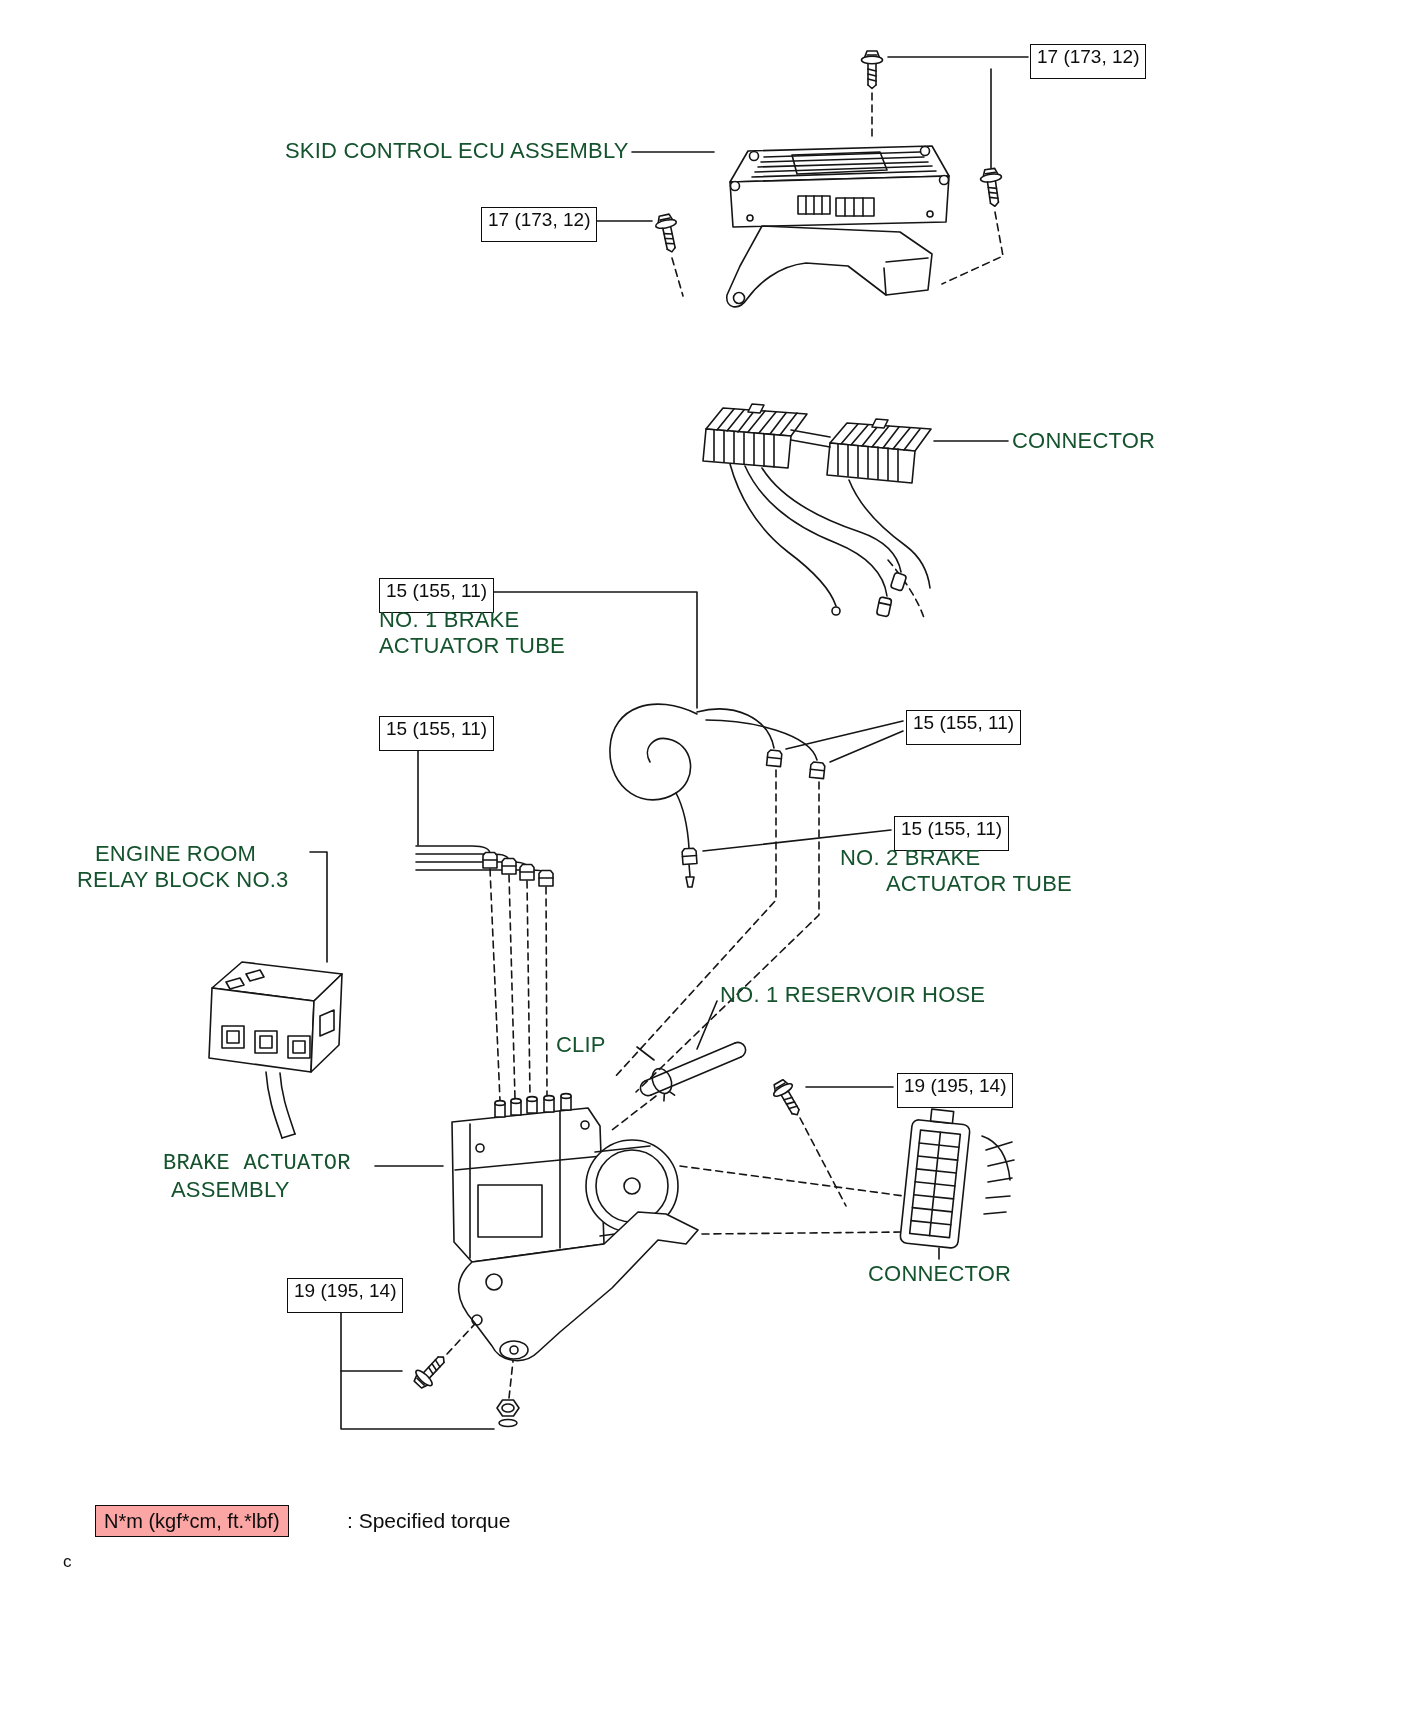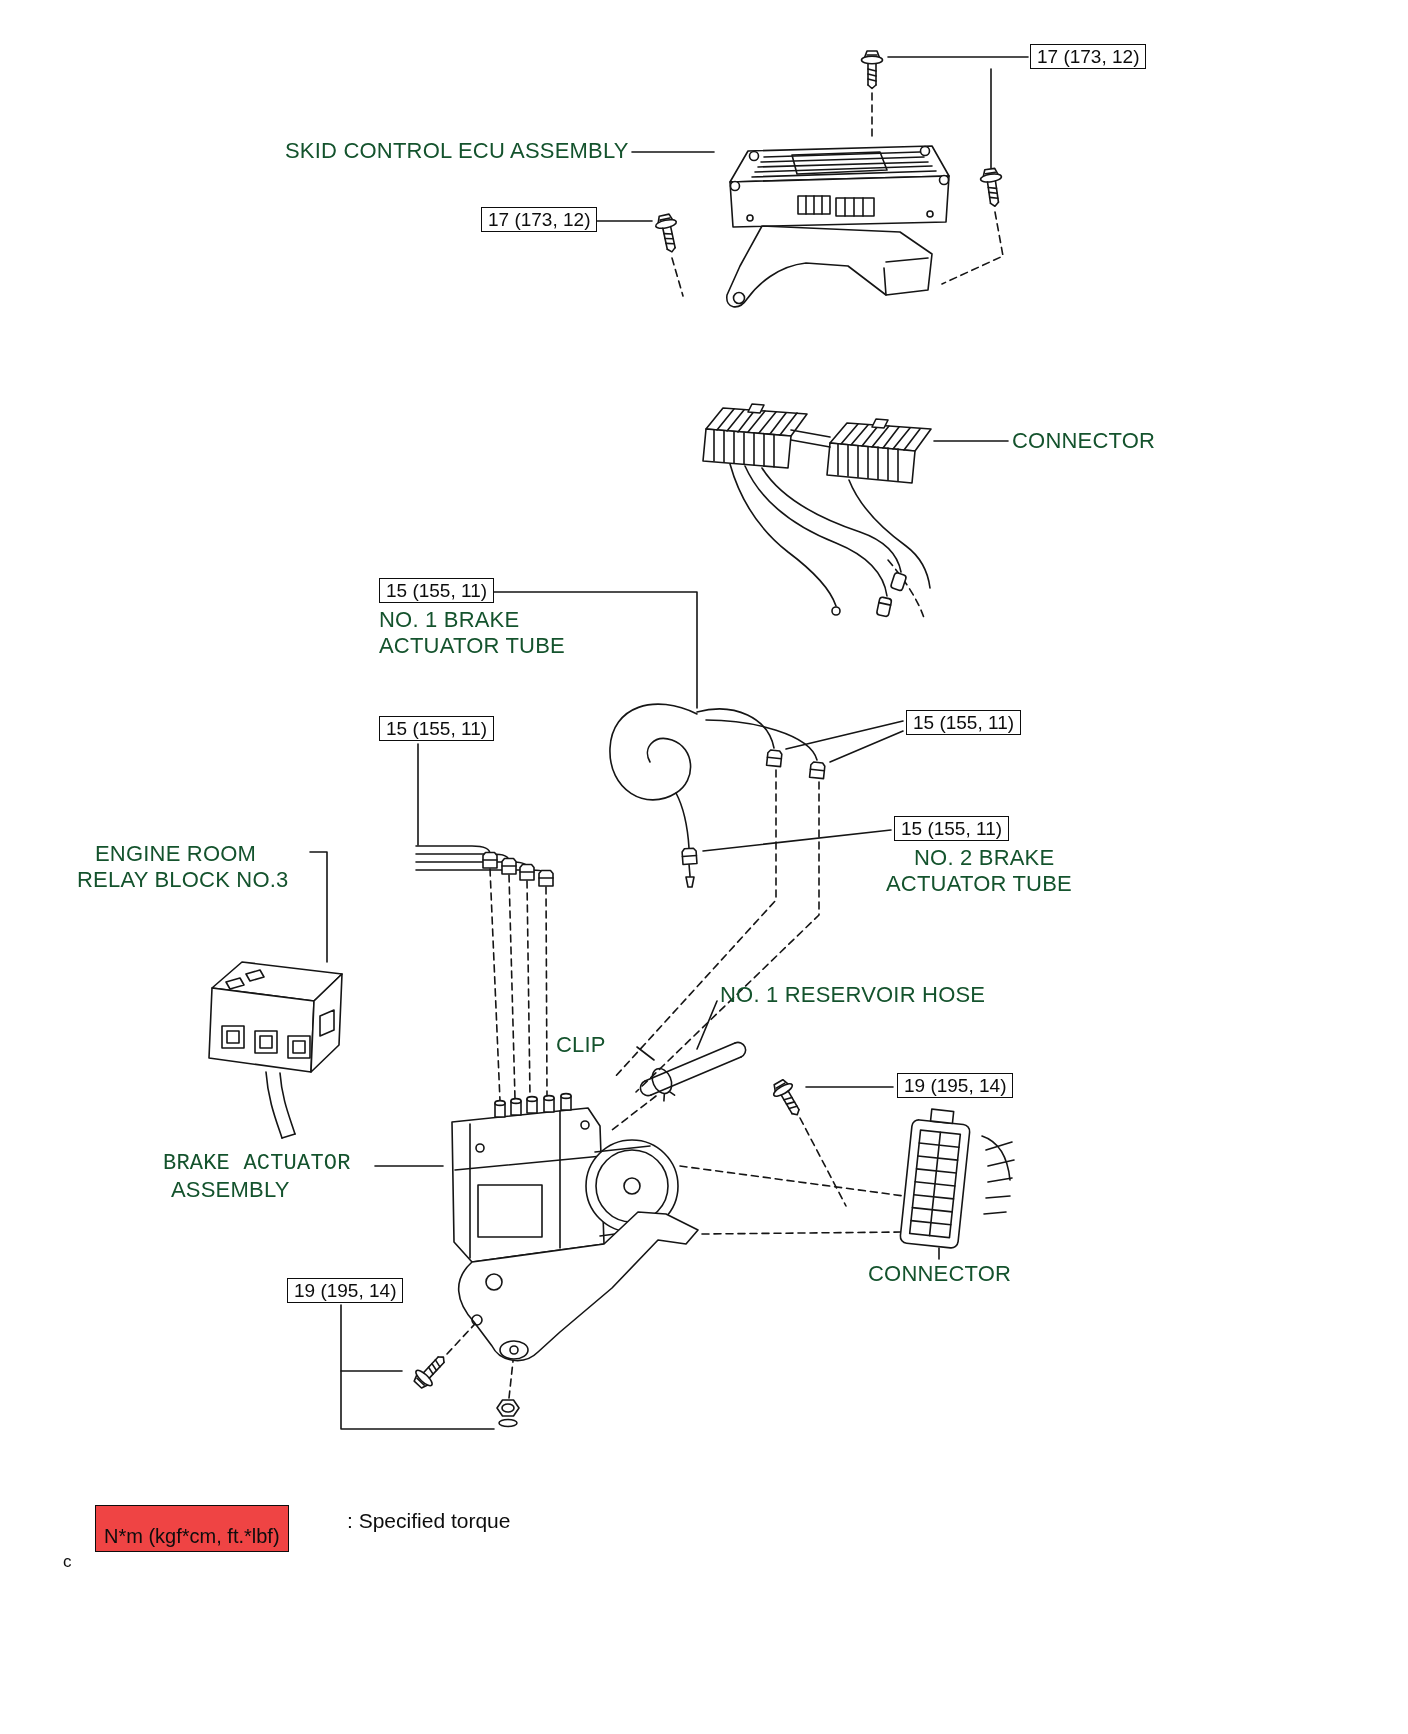--- a/index.html
+++ b/index.html
@@ -1,22 +1,22 @@
 <!DOCTYPE html>
 <html><head>
 <meta charset="utf-8">
 <style>
   * { margin:0; padding:0; box-sizing:border-box; }
   html,body { background:#ffffff; }
   body { font-family:"Liberation Sans", sans-serif; color:#0d0d0d; }
   .canvas { position:relative; width:1408px; height:1734px; background:#fff; overflow:hidden; }
   svg.art { position:absolute; left:0; top:0; }
   .lbl { position:absolute; font-size:22px; line-height:26px; white-space:nowrap; color:#14532d; letter-spacing:.2px; }
-  .torque { position:absolute; border:1.7px solid #0d0d0d; background:#fff; font-size:19px; line-height:22px; padding:1px 6px 0; white-space:nowrap; }
-  .legend-box { position:absolute; border:1.7px solid #0d0d0d; background:#ef4444; font-size:20px; line-height:23px; padding:19px 8px 3px; white-space:nowrap; }
+  .torque { position:absolute; border:1.7px solid #0d0d0d; background:#fff; font-size:19px; line-height:22px; padding:1px 6px 10px; white-space:nowrap; }
+  .legend-box { position:absolute; border:1.7px solid #0d0d0d; background:#fca5a5; font-size:20px; line-height:23px; padding:4px 8px 3px; white-space:nowrap; }
   .legend-desc { position:absolute; font-size:21px; line-height:26px; white-space:nowrap;margin-left:40px; }
   .page-mark { position:absolute; font-size:17px; }
 </style>
 </head>
 <body>
 
 <div class="canvas">
 
   <svg class="art" width="1408" height="1734" viewBox="0 0 1408 1734">
     <defs>
@@ -243,21 +243,21 @@
   <div class="lbl" style="left:1012px; top:428px;">CONNECTOR</div>
 
   <div class="torque" style="left:379px; top:578px;">15 (155, 11)</div>
   <div class="lbl" style="left:379px; top:607px;">NO. 1 BRAKE</div>
   <div class="lbl" style="left:379px; top:633px;">ACTUATOR TUBE</div>
 
   <div class="torque" style="left:906px; top:710px;">15 (155, 11)</div>
   <div class="torque" style="left:379px; top:716px;">15 (155, 11)</div>
 
   <div class="torque" style="left:894px; top:816px;">15 (155, 11)</div>
-  <div class="lbl" style="left:914px; top:845px;">NO. 2 BRAKE</div>
+  <div class="lbl" style="left:840px; top:845px;">NO. 2 BRAKE</div>
   <div class="lbl" style="left:886px; top:871px;">ACTUATOR TUBE</div>
 
   <div class="lbl" style="left:95px; top:841px;">ENGINE ROOM</div>
   <div class="lbl" style="left:77px; top:867px;">RELAY BLOCK NO.3</div>
 
   <div class="lbl" style="left:720px; top:982px;">NO. 1 RESERVOIR HOSE</div>
   <div class="lbl" style="left:556px; top:1032px;">CLIP</div>
 
   <div class="torque" style="left:897px; top:1073px;">19 (195, 14)</div>
 

